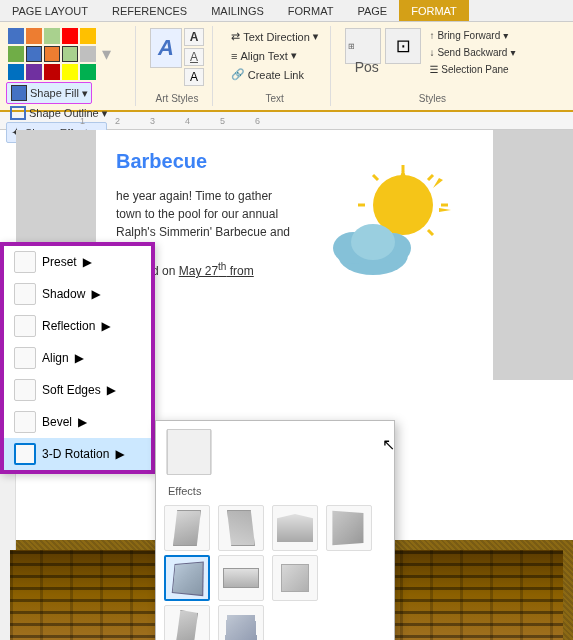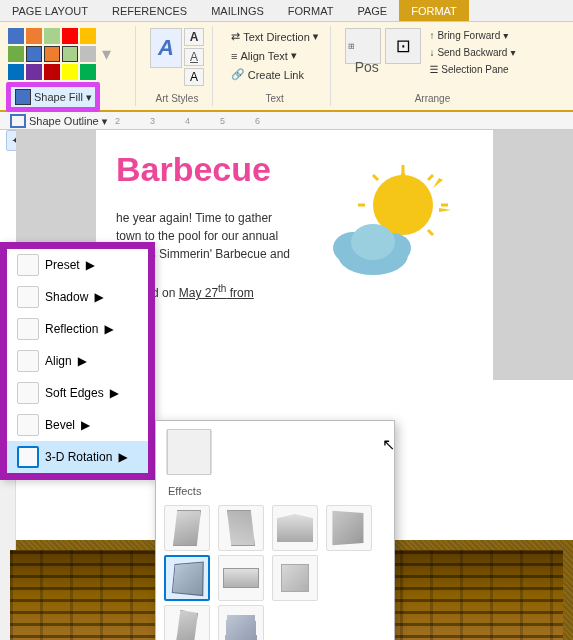--- a/index.html
+++ b/index.html
@@ -125,21 +125,21 @@
       padding: 0 80px;
       gap: 30px;
     }
 
     
     .dropdown-menu {
       position: absolute;
       left: 0;
       top: 112px;
       background: white;
-      border: 7px solid #a21caf;
+      border: 4px solid #a21caf;
       box-shadow: 2px 2px 8px rgba(0,0,0,0.2);
       width: 155px;
       z-index: 100;
     }
 
     .dropdown-item {
       display: flex;
       align-items: center;
       padding: 5px 10px;
       font-size: 12px;
@@ -205,24 +205,24 @@
 
     .no-rotation-item {
       width: 46px;
       height: 46px;
       border: 1px solid #ccc;
       background: #f0f0f0;
     }
 
     
     .doc-title {
-      font-size: 34px;
+      font-size: 20px;
       font-weight: bold;
-      color: #ec4899;
-      margin-bottom: 20px;
+      color: #3b82f6;
+      margin-bottom: 14px;
     }
 
     .doc-text {
       font-size: 12px;
       color: #333;
       line-height: 1.5;
     }
 
     .doc-text .underline { text-decoration: underline; }
 
@@ -374,21 +374,21 @@
         <div style="width:16px;height:16px;background:#0070c0;"></div>
         <div style="width:16px;height:16px;background:#7030a0;"></div>
         <div style="width:16px;height:16px;background:#c00000;"></div>
         <div style="width:16px;height:16px;background:#ffff00;"></div>
         <div style="width:16px;height:16px;background:#00b050;"></div>
       </div>
       <div style="display:flex;flex-direction:column;justify-content:center;">
         <div style="font-size:18px;color:#aaa;">▾</div>
       </div>
     </div>
-    <div class="ribbon-btn active-item" style="background:#ddeeff; border:5px solid #d946ef;">
+    <div class="ribbon-btn active-item" style="background:#ddeeff; border:1px solid #d946ef;">
       <span style="width:16px;height:16px;background:#4472c4;border:1px solid #333;display:inline-block;"></span>
       <span>Shape Fill</span>
       <span>▾</span>
     </div>
     <div class="ribbon-btn">
       <span style="width:16px;height:14px;border:2px solid #4472c4;display:inline-block;"></span>
       <span>Shape Outline</span>
       <span>▾</span>
     </div>
     <div class="ribbon-btn" style="background:#e0ecff; border:1px solid #b0c8e8;">
@@ -452,21 +452,21 @@
           <span>↓</span>
           <span>Send Backward</span>
           <span>▾</span>
         </div>
         <div class="ribbon-btn" style="font-size:10px;">
           <span>☰</span>
           <span>Selection Pane</span>
         </div>
       </div>
     </div>
-    <div class="ribbon-group-label">Arrange</div>
+    <div class="ribbon-group-label">Styles</div>
   </div>
 
 </div>
 
 <div class="doc-ruler">
   <span>1</span>
   <span>2</span>
   <span>3</span>
   <span>4</span>
   <span>5</span>

